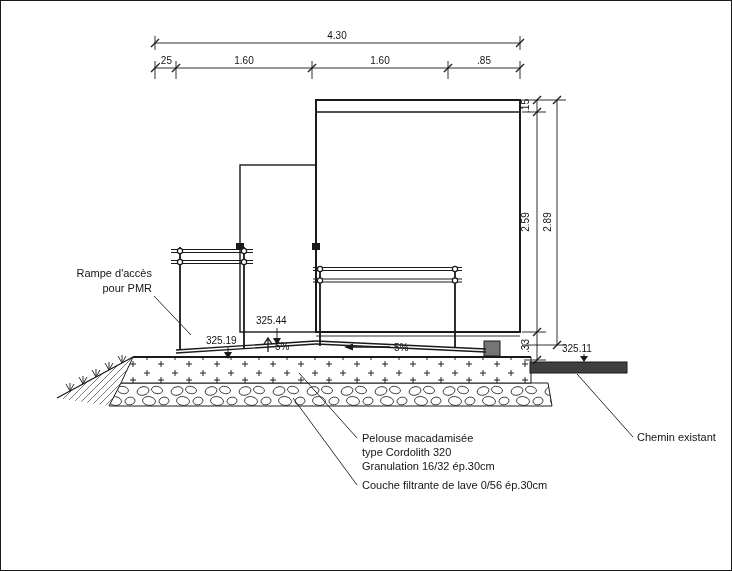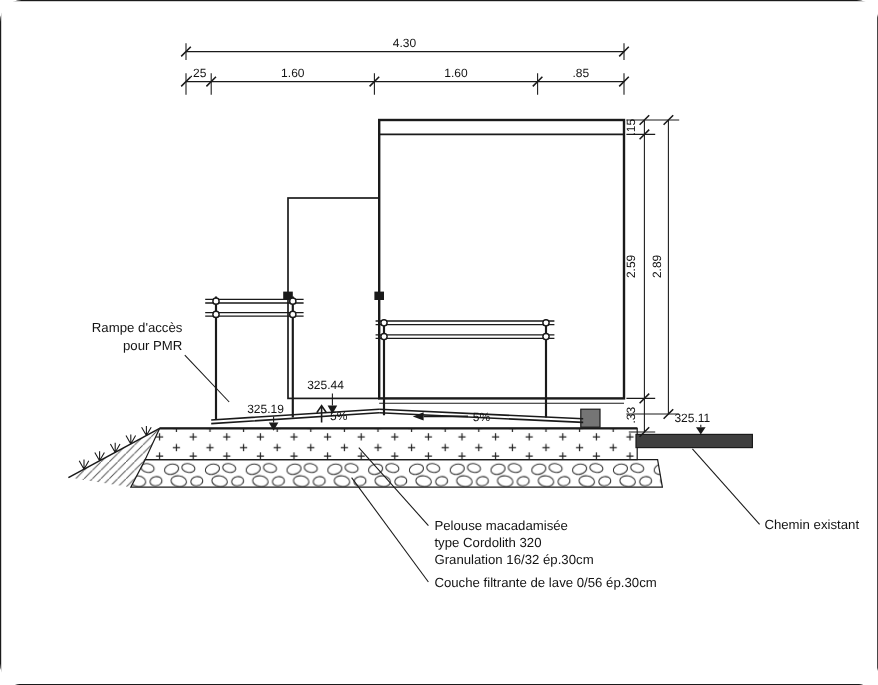--- a/index.html
+++ b/index.html
@@ -1,16 +1,16 @@
 <!DOCTYPE html>
 <html><head>
 <meta charset="utf-8">
 <style>
   html,body{margin:0;padding:0;background:#ffffff;}
-  .sheet{width:732px;height:571px;background:#ffffff;position:relative;overflow:hidden;border-radius:18px;}
+  .sheet{width:732px;height:571px;background:#ffffff;position:relative;overflow:hidden;}
   svg{display:block;}
   text{fill:#141414;font-family:"Liberation Sans",sans-serif;}
   .dim{font-size:10px;}
   .lvl{font-size:10px;}
   .lbl{font-size:11px;}
   .thin{stroke:#1a1a1a;stroke-width:0.9;fill:none;}
   .med{stroke:#1a1a1a;stroke-width:1.3;fill:none;}
   .rail{stroke:#1a1a1a;stroke-width:1.1;fill:none;}
   .post{stroke:#1a1a1a;stroke-width:1.8;fill:none;}
   .thick{stroke:#1a1a1a;stroke-width:2;fill:#ffffff;}

